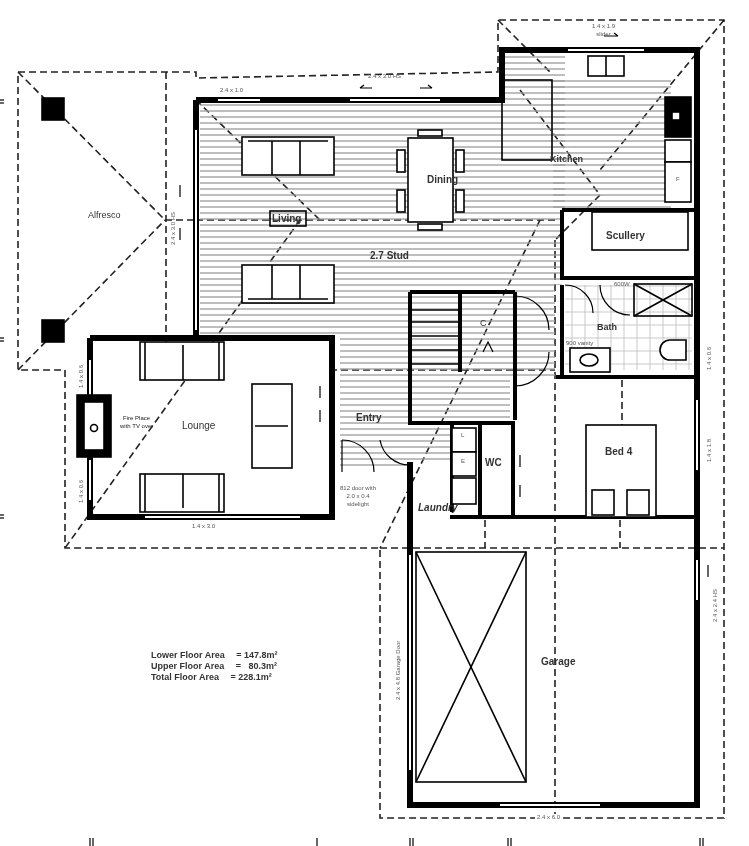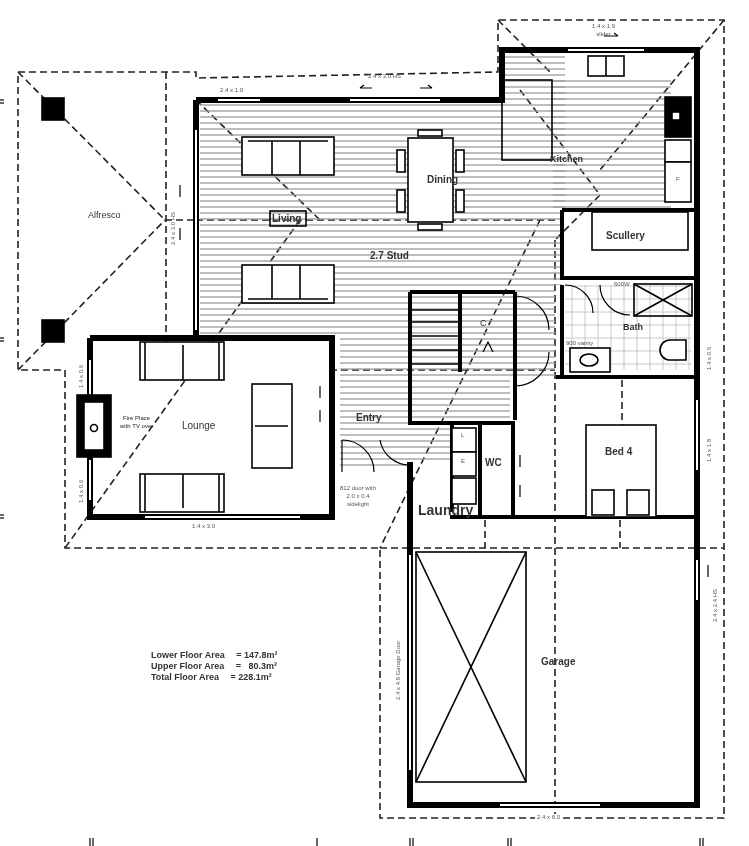--- a/index.html
+++ b/index.html
@@ -212,30 +212,30 @@
       <line x1="703" y1="838" x2="703" y2="846"></line>
   </g>
 </svg>
 
 <div class="lbl room" style="left:88px;top:210px;font-weight:normal;font-size:9px;">Alfresco</div>
 <div class="lbl room" style="left:272px;top:213px;font-size:10px;text-align:center;">Living</div>
 <div class="lbl room" style="left:411px;top:174px;padding-left:16px;">Dining</div>
 <div class="lbl room" style="left:550px;top:138px;font-size:9px;margin-top:16px;">Kitchen</div>
 <div class="lbl room" style="left:606px;top:230px;">Scullery</div>
 <div class="lbl room" style="left:370px;top:250px;">2.7 Stud</div>
-<div class="lbl room" style="left:597px;top:322px;font-size:9px;padding-left:26px;">Bath</div>
+<div class="lbl room" style="left:597px;top:322px;font-size:9px;">Bath</div>
 <div class="lbl room" style="left:480px;top:318px;font-weight:normal;font-size:9px;">C</div>
 <div class="lbl room" style="left:182px;top:420px;font-weight:normal;">Lounge</div>
 <div class="lbl" style="left:120px;top:414px;font-size:6px;line-height:8px;text-align:center;">
   <div>Fire Place</div>
   <div>with TV over</div>
 </div>
 <div class="lbl room" style="left:356px;top:412px;">Entry</div>
 <div class="lbl room" style="left:485px;top:457px;">WC</div>
-<div class="lbl room" style="left:418px;top:502px;font-size:14px;">Laundry</div>
+<div class="lbl room" style="left:418px;top:502px;font-size:10px;font-style:italic;">Laundry</div>
 <div class="lbl room" style="left:605px;top:446px;text-align:right;">Bed 4</div>
 <div class="lbl room" style="left:541px;top:656px;">Garage</div>
 <div class="lbl dim" style="left:676px;top:176px;">F</div>
 <div class="lbl dim" style="left:461px;top:432px;">L</div>
 <div class="lbl dim" style="left:461px;top:458px;">E</div>
 
 <div class="lbl dim" style="left:220px;top:87px;">2.4 x 1.0</div>
 <div class="lbl dim" style="left:368px;top:73px;">2.4 x 3.0 HS</div>
 <div class="lbl dim" style="left:592px;top:22px;text-align:center;line-height:8px;">
   <div>1.4 x 1.9</div>

